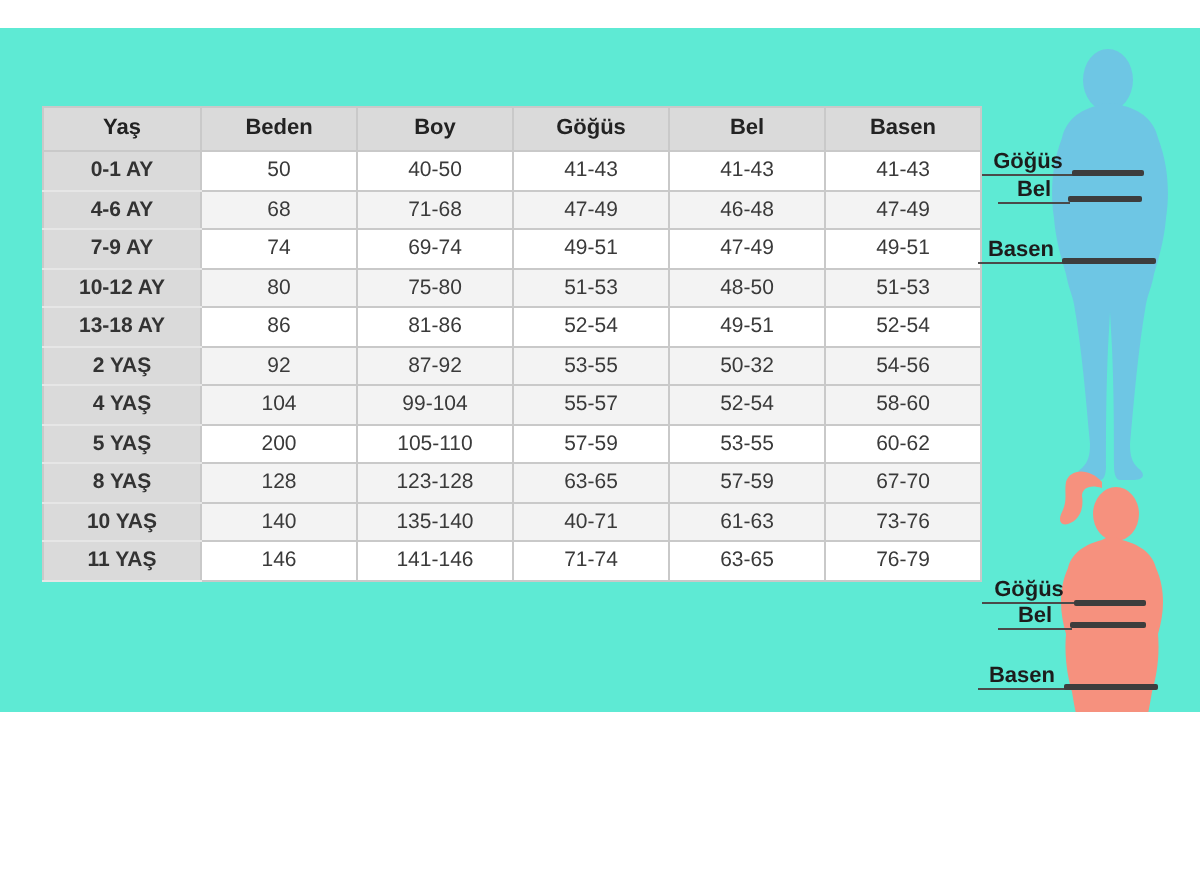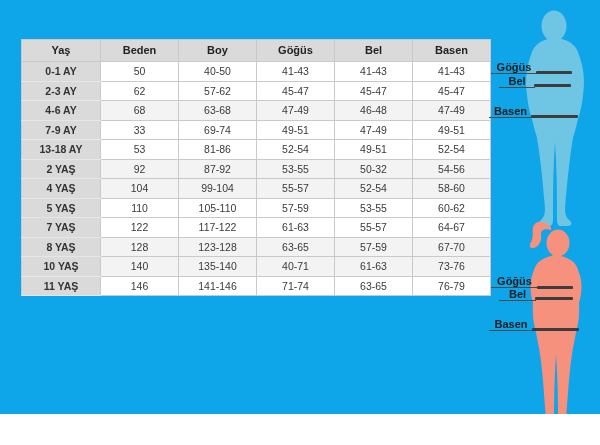--- a/index.html
+++ b/index.html
@@ -1,19 +1,19 @@
 <!DOCTYPE html>
 <html><head>
 <meta charset="utf-8">
 <style>
   * { margin:0; padding:0; box-sizing:border-box; }
   html,body { background:#ffffff; }
   body { font-family:"Liberation Sans", sans-serif; }
   .canvas {
-    position:relative; width:600px; height:414px; background:#0ea5e9; overflow:hidden;
+    position:relative; width:600px; height:342px; background:#5eead4; overflow:hidden;margin-top:14px;
   }
 
   
   table.size-table {
     position:absolute; left:21px; top:39px; width:469px;
     border-collapse:collapse; table-layout:fixed;
   }
   .size-table col.c0 { width:79px; }
   .size-table col.cn { width:78px; }
   .size-table th, .size-table td {
@@ -71,47 +71,47 @@
     </thead>
     <tbody>
         <tr>
           <th>0-1 AY</th>
           <td>50</td>
           <td>40-50</td>
           <td>41-43</td>
           <td>41-43</td>
           <td>41-43</td>
         </tr>
-        <tr>
-          <th>2-3 AY</th>
-          <td>62</td>
-          <td>57-62</td>
-          <td>45-47</td>
-          <td>45-47</td>
-          <td>45-47</td>
-        </tr>
         <tr class="alt">
           <th>4-6 AY</th>
           <td>68</td>
-          <td>63-68</td>
+          <td>71-68</td>
           <td>47-49</td>
           <td>46-48</td>
           <td>47-49</td>
         </tr>
         <tr>
           <th>7-9 AY</th>
-          <td>33</td>
+          <td>74</td>
           <td>69-74</td>
           <td>49-51</td>
           <td>47-49</td>
           <td>49-51</td>
         </tr>
+        <tr class="alt">
+          <th>10-12 AY</th>
+          <td>80</td>
+          <td>75-80</td>
+          <td>51-53</td>
+          <td>48-50</td>
+          <td>51-53</td>
+        </tr>
         <tr>
           <th>13-18 AY</th>
-          <td>53</td>
+          <td>86</td>
           <td>81-86</td>
           <td>52-54</td>
           <td>49-51</td>
           <td>52-54</td>
         </tr>
         <tr class="alt">
           <th>2 YAŞ</th>
           <td>92</td>
           <td>87-92</td>
           <td>53-55</td>
@@ -121,33 +121,25 @@
         <tr class="alt">
           <th>4 YAŞ</th>
           <td>104</td>
           <td>99-104</td>
           <td>55-57</td>
           <td>52-54</td>
           <td>58-60</td>
         </tr>
         <tr>
           <th>5 YAŞ</th>
-          <td>110</td>
+          <td>200</td>
           <td>105-110</td>
           <td>57-59</td>
           <td>53-55</td>
           <td>60-62</td>
-        </tr>
-        <tr>
-          <th>7 YAŞ</th>
-          <td>122</td>
-          <td>117-122</td>
-          <td>61-63</td>
-          <td>55-57</td>
-          <td>64-67</td>
         </tr>
         <tr class="alt">
           <th>8 YAŞ</th>
           <td>128</td>
           <td>123-128</td>
           <td>63-65</td>
           <td>57-59</td>
           <td>67-70</td>
         </tr>
         <tr class="alt">

